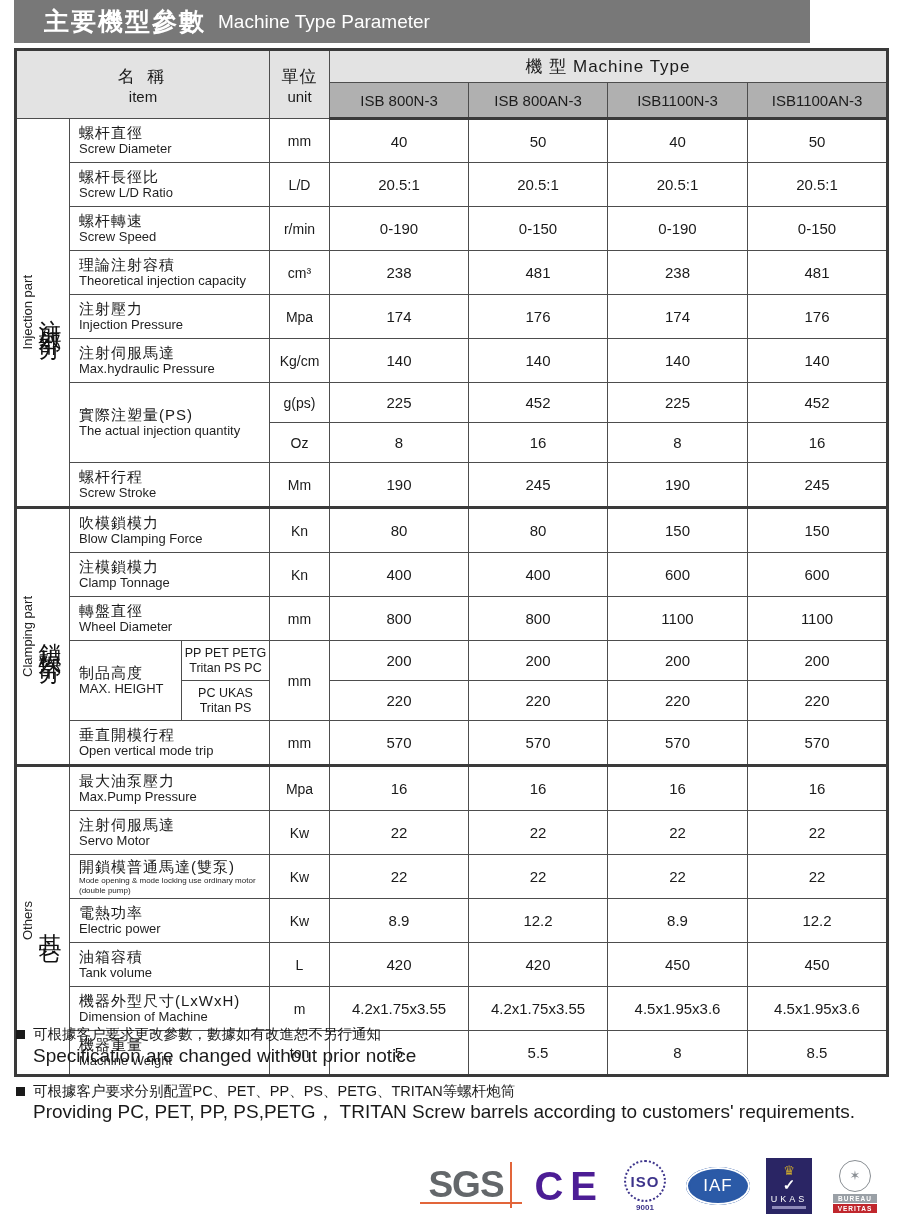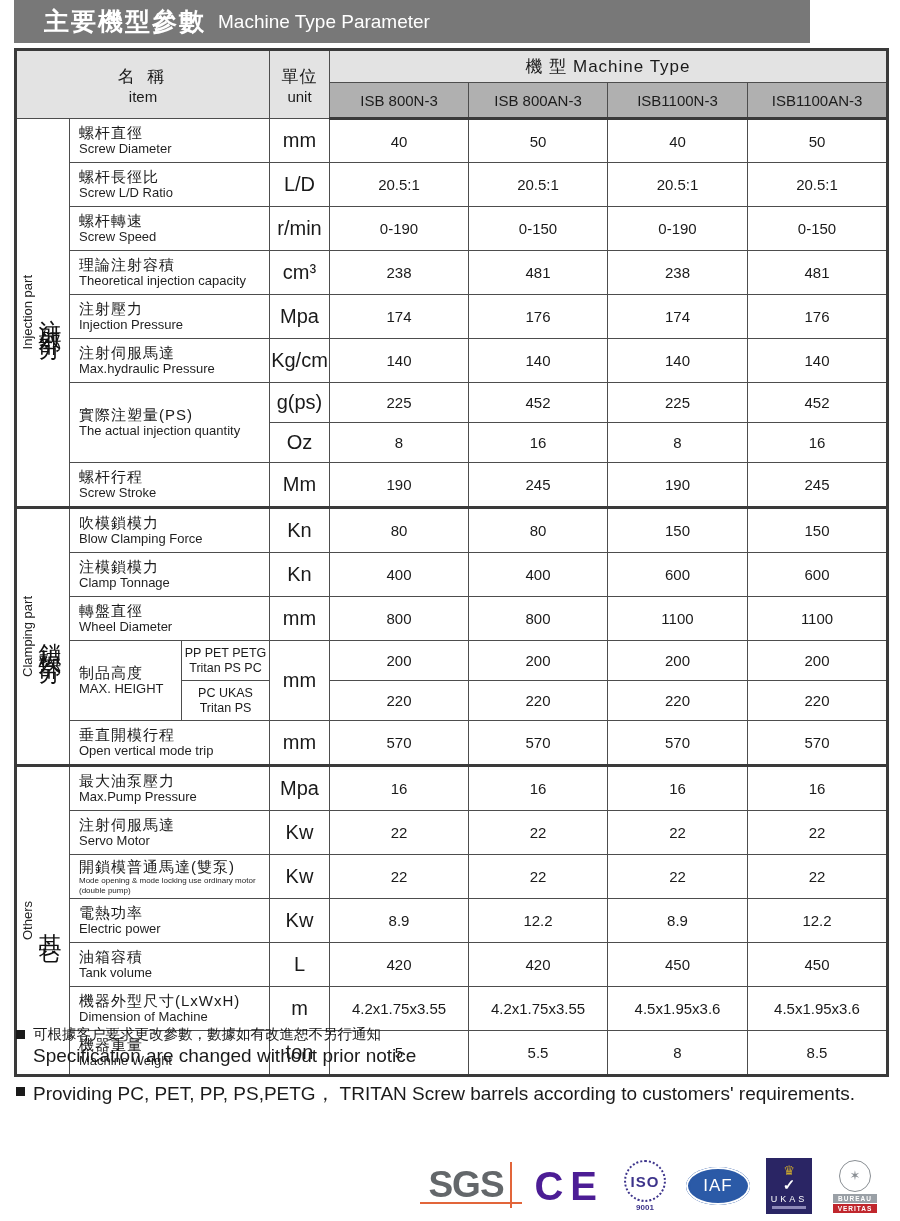--- a/index.html
+++ b/index.html
@@ -33,21 +33,21 @@
   .gen{display:inline-block;vertical-align:middle;writing-mode:vertical-rl;transform:rotate(180deg);
        font-size:13px;color:#222;margin-right:1px;}
   .gzh{display:inline-block;vertical-align:middle;writing-mode:vertical-rl;text-orientation:upright;
        font-size:23px;letter-spacing:6px;color:#111;}
   
   .lbl{text-align:left;padding:2px 4px 2px 9px;}
   .lz{display:block;font-size:15px;letter-spacing:1px;line-height:1.25;}
   .le{display:block;font-size:13px;line-height:1.15;color:#1f1f1f;}
   .le-xs{font-size:8px;line-height:1.2;}
   .sub{font-size:12.5px;white-space:pre-line;line-height:1.2;}
-  .unit{font-size:20px;}
+  .unit{font-size:14px;}
   .val{font-size:15px;}
   
   .notes{position:absolute;left:16px;top:1025px;width:860px;}
   .note{display:flex;gap:8px;margin-bottom:13px;}
   .bullet{width:9px;height:9px;background:#1a1a1a;margin-top:5px;flex:0 0 auto;}
   .note-zh{font-size:14.5px;line-height:1.3;}
   .note-en{font-size:19px;line-height:1.3;text-align:right;}
   
   .logos{position:absolute;right:18px;top:1158px;display:flex;align-items:center;gap:16px;}
   .sgs{position:relative;width:92px;height:48px;}
@@ -373,20 +373,21 @@
   <div class="note">
     <span class="bullet"></span>
     <span>
       <span class="note-zh" style="display:block">可根據客户要求更改參數，數據如有改進恕不另行通知</span>
       <span class="note-en" style="display:block">Specification are changed without prior notice</span>
     </span>
   </div>
   <div class="note">
     <span class="bullet"></span>
     <span>
+      <span class="note-zh" style="display:block">可根據客户要求分别配置PC、PET、PP、PS、PETG、TRITAN等螺杆炮筒</span>
       <span class="note-en" style="display:block">Providing PC, PET, PP, PS,PETG， TRITAN Screw barrels according to customers' requirements.</span>
     </span>
   </div>
 </div>
 
 <div class="logos">
   <div class="sgs">
     <span class="sgs-text">SGS</span>
     <span class="sgs-vline"></span>
     <span class="sgs-hline"></span>

